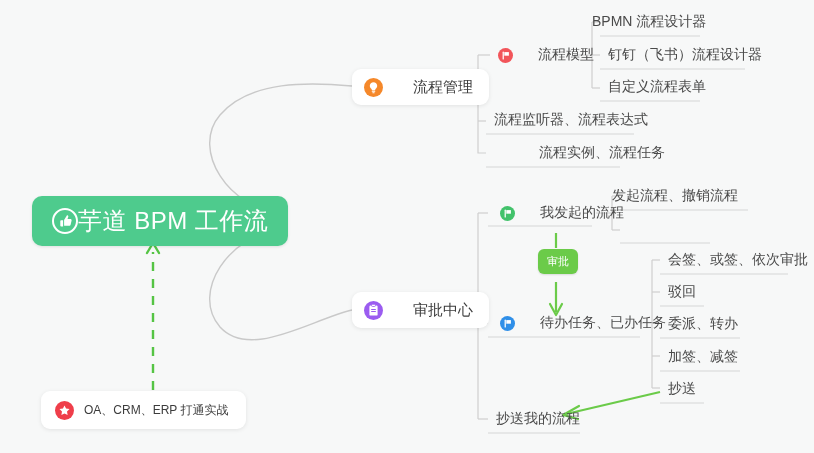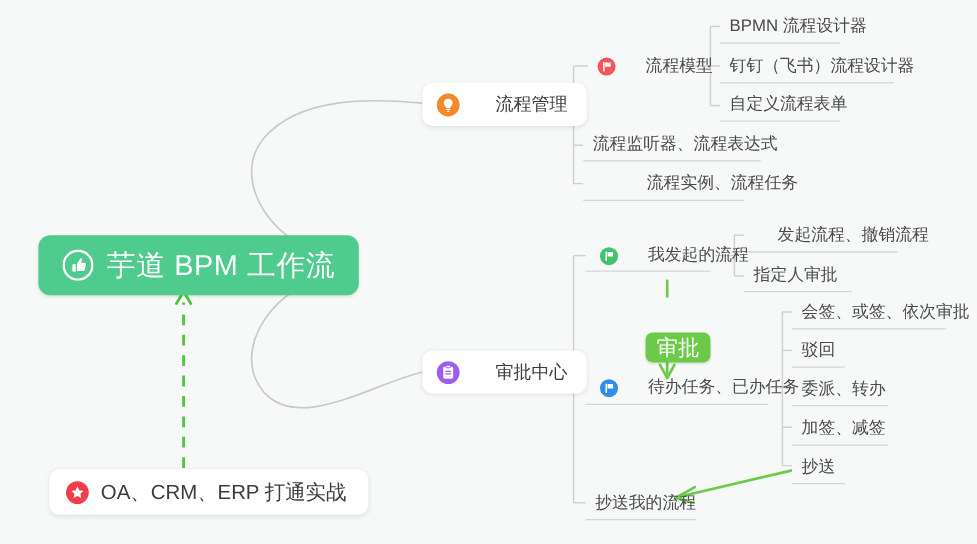--- a/index.html
+++ b/index.html
@@ -19,21 +19,21 @@
   .root{
     background:#4ecb8d;
     border-radius:10px;
     padding:0 20px;
     height:50px;
     color:#ffffff;
     font-size:24px;
     letter-spacing:.5px;
     box-shadow:0 1px 3px rgba(0,0,0,.10);
   }
-  .root .label{margin-left:11px;font-weight:400;}
+  .root .label{font-weight:400;}
 
   
   .branch{
     background:#ffffff;
     border-radius:9px;
     height:36px;
     padding:0 16px 0 12px;
     font-size:15px;
     color:#3c3c3c;
     box-shadow:0 1px 4px rgba(0,0,0,.09);
@@ -51,37 +51,36 @@
   }
   .leaf .label{margin-left:25px;}
   .leaf.plain .label{margin-left:0;}
 
   
   .callout{
     background:#ffffff;
     border-radius:9px;
     height:38px;
     padding:0 18px 0 14px;
-    font-size:17px;
+    font-size:12px;
     color:#3c3c3c;
     box-shadow:0 1px 4px rgba(0,0,0,.09);
   }
   .callout .label{margin-left:10px;}
 
   
   .badge{
     background:#6bcb49;
     color:#ffffff;
-    font-size:18px;
+    font-size:11px;
     border-radius:6px;
     height:25px;
     padding:0 9px;
     justify-content:center;
     box-shadow:0 1px 2px rgba(0,0,0,.12);
-    margin-top:28px;
   }
 
   
   .ico{
     display:inline-flex;align-items:center;justify-content:center;
     border-radius:50%;
     flex:none;
   }
   .ico svg{display:block;}
   .ico-lg{width:26px;height:26px;}
@@ -195,21 +194,21 @@
   <div class="node leaf" style="left:490px;top:40px;">
     <span class="ico ico-sm" style="background:#f2555a;">
       <svg viewBox="0 0 15 15" width="15" height="15">
         <rect x="4.6" y="3.6" width="1.25" height="8" rx=".55" fill="#ffffff"></rect>
         <path d="M6.3 4.1h4.6v3.6H6.3z" fill="#ffffff"></path>
       </svg>
     </span>
     <span class="label">流程模型</span>
   </div>
 
-  <div class="node leaf plain" style="left:600px;top:7px;">
+  <div class="node leaf plain" style="left:584px;top:7px;">
     <span class="label">BPMN 流程设计器</span>
   </div>
   <div class="node leaf plain" style="left:600px;top:40px;align-items:center;">
     <span class="label">钉钉（飞书）流程设计器</span>
   </div>
   <div class="node leaf plain" style="left:600px;top:72px;">
     <span class="label">自定义流程表单</span>
   </div>
 
   <div class="node leaf plain" style="left:486px;top:105px;">
@@ -233,25 +232,22 @@
 
   <div class="node leaf" style="left:492px;top:198px;">
     <span class="ico ico-sm" style="background:#42c26b;">
       <svg viewBox="0 0 15 15" width="15" height="15">
         <rect x="4.6" y="3.6" width="1.25" height="8" rx=".55" fill="#ffffff"></rect>
         <path d="M6.3 4.1h4.6v3.6H6.3z" fill="#ffffff"></path>
       </svg>
     </span>
     <span class="label">我发起的流程</span>
   </div>
-  <div class="node leaf plain" style="left:640px;top:181px;justify-content:flex-end;">
+  <div class="node leaf plain" style="left:604px;top:181px;justify-content:flex-end;">
     <span class="label">发起流程、撤销流程</span>
-  </div>
-  <div class="node leaf plain" style="left:620px;top:214px;">
-    <span class="label">指定人审批</span>
   </div>
 
   <div class="node badge" style="left:538px;top:249px;">
     <span class="label">审批</span>
   </div>
 
   <div class="node leaf" style="left:492px;top:308px;">
     <span class="ico ico-sm" style="background:#2f8fe8;">
       <svg viewBox="0 0 15 15" width="15" height="15">
         <rect x="4.6" y="3.6" width="1.25" height="8" rx=".55" fill="#ffffff"></rect>

